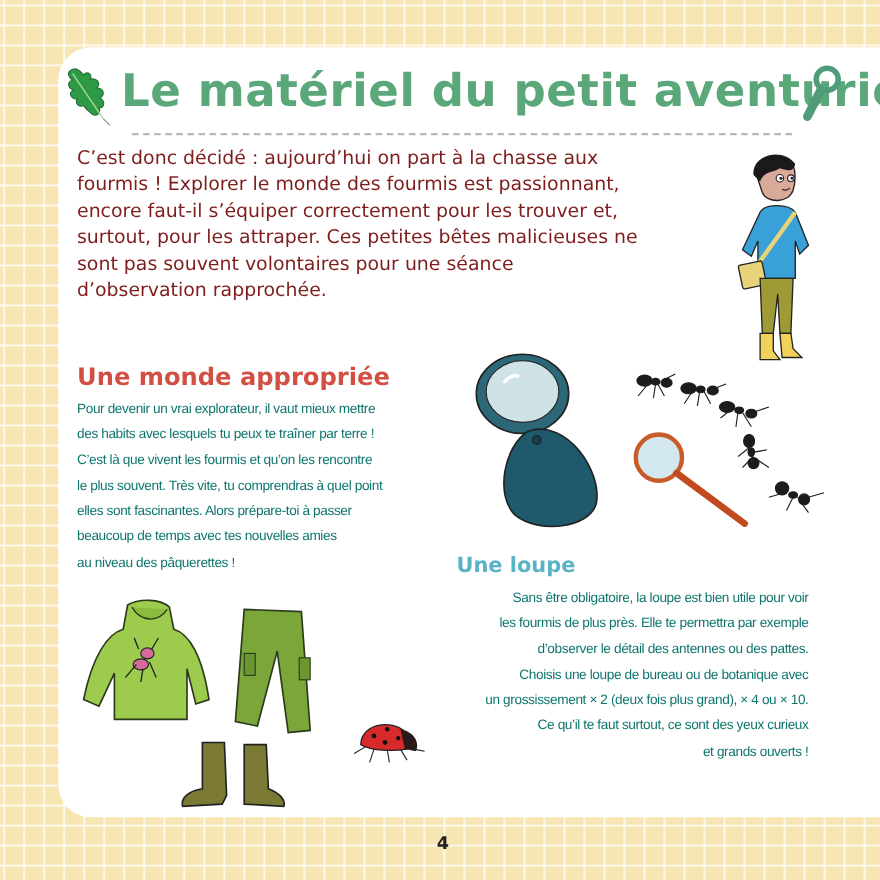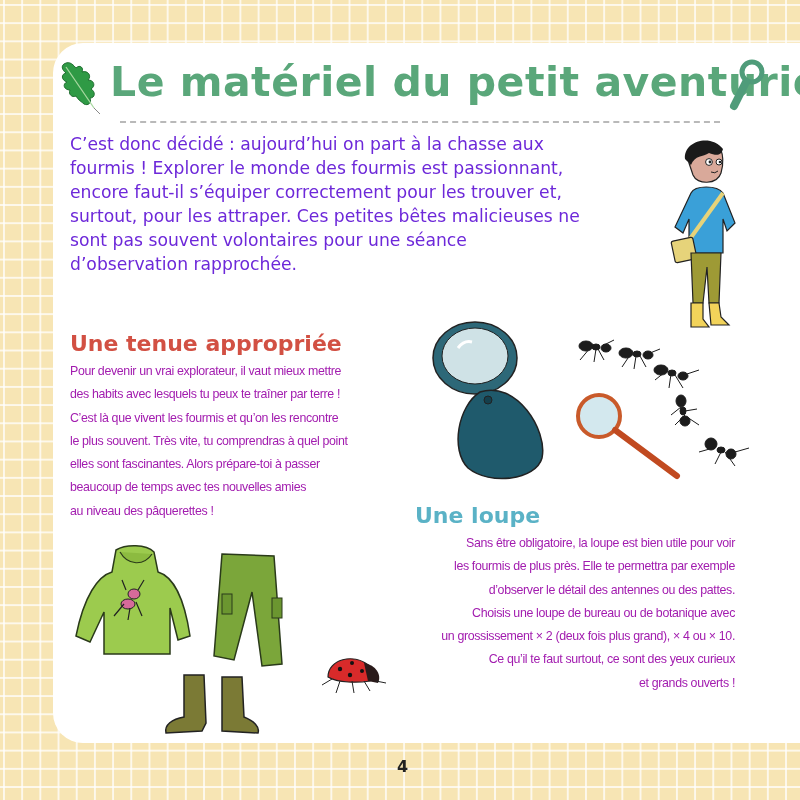--- a/index.html
+++ b/index.html
@@ -21,33 +21,33 @@
   .title {
     left: 110px; top: 58px; font-family: "DejaVu Sans", sans-serif; font-weight: bold;
     font-size: 41px; color: #5aa77a; letter-spacing: 0.5px; white-space: nowrap;
   }
   .dash {
     left: 120px; top: 121px; width: 600px; height: 0;
     border-top: 2px dashed #b9b9b9;
   }
   .intro {
     left: 70px; top: 132px; width: 600px; font-family: "DejaVu Sans", sans-serif;
-    font-size: 17.2px; line-height: 24px; color: #6d28d9; white-space: pre-line;
+    font-size: 17.2px; line-height: 24px; color: #7f1d1d; white-space: pre-line;
   }
   .h-red {
     left: 70px; top: 331px; font-family: "DejaVu Sans", sans-serif; font-weight: bold;
     font-size: 22px; color: #d25043; white-space: nowrap;
   }
   .h-blue {
     left: 415px; top: 503px; font-family: "DejaVu Sans", sans-serif; font-weight: bold;
-    font-size: 22px; color: #5ab2c6; white-space: nowrap;
+    font-size: 19px; color: #5ab2c6; white-space: nowrap;
   }
   .body-text {
     font-family: "Liberation Sans Narrow", "Liberation Sans", sans-serif;
-    font-size: 12.4px; line-height: 23.3px; color: #a21caf; white-space: pre-line;
+    font-size: 12.4px; line-height: 23.3px; color: #0f766e; white-space: pre-line;
     letter-spacing: -0.35px;
   }
   .t1 { left: 70px; top: 360px; width: 300px; }
   .t2 { left: 415px; top: 532px; width: 320px; text-align: right; }
   .page-num {
     left: 397px; top: 757px; font-family: "DejaVu Sans", sans-serif; font-size: 16px;
     font-weight: bold; color: #222;
   }
   svg { overflow: visible; }
 </style>
@@ -87,21 +87,21 @@
     <circle cx="55" cy="27" r="1.3" fill="#222"></circle>
   <path d="M46 37 Q50 39 53 36" stroke="#222" fill="none" stroke-width="1"></path>
   <path d="M26 58 C30 50 52 50 58 58 L70 88 L62 96 L58 84 L58 118 L24 118 L24 84 L18 98 L10 92 Z" fill="#3aa0d8" stroke="#222" stroke-width="1.2"></path>
   <path d="M58 58 L22 108" stroke="#e6d37a" stroke-width="4"></path>
   <rect x="8" y="104" width="22" height="22" rx="2" fill="#e6d37a" stroke="#222" stroke-width="1.2" transform="rotate(-12 19 115)"></rect>
   <path d="M26 118 L56 118 L54 168 L44 168 L42 132 L38 168 L28 168 Z" fill="#9e9a35" stroke="#222" stroke-width="1.2"></path>
   <path d="M26 168 L38 168 L38 184 L44 192 L26 192 Z" fill="#f2d35a" stroke="#222" stroke-width="1.2"></path>
   <path d="M44 168 L54 168 L56 182 L64 190 L46 190 Z" fill="#f2d35a" stroke="#222" stroke-width="1.2"></path>
 </svg>
 
-<div class="abs h-red">Une tenue appropriée</div>
+<div class="abs h-red">Une monde appropriée</div>
 <div class="abs body-text t1">Pour devenir un vrai explorateur, il vaut mieux mettre
 des habits avec lesquels tu peux te traîner par terre !
 C’est là que vivent les fourmis et qu’on les rencontre
 le plus souvent. Très vite, tu comprendras à quel point
 elles sont fascinantes. Alors prépare-toi à passer
 beaucoup de temps avec tes nouvelles amies
 au niveau des pâquerettes !</div>
 
 <svg class="abs" style="left:430px;top:320px" width="120" height="160" viewBox="0 0 120 160">
   <ellipse cx="45" cy="38" rx="42" ry="36" fill="#2d6878" stroke="#222" stroke-width="1.5"></ellipse>

